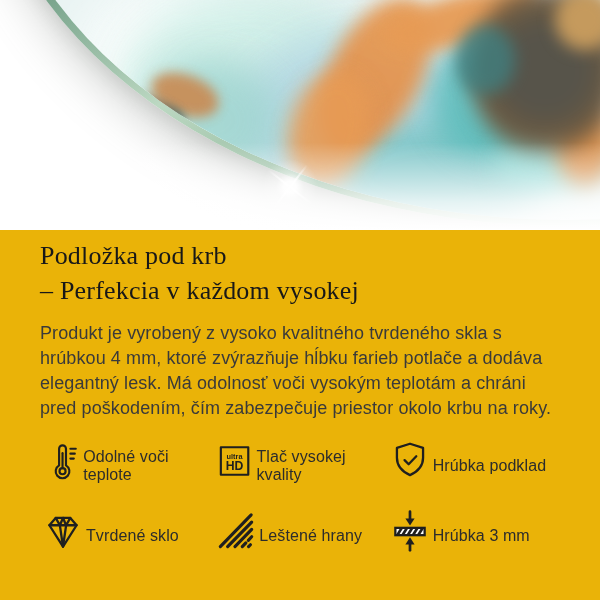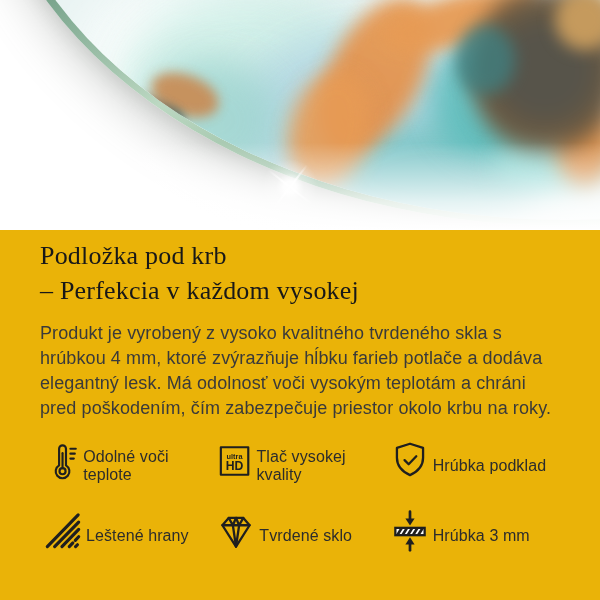--- a/index.html
+++ b/index.html
@@ -136,41 +136,41 @@
       <div class="feature">
         <svg width="46" height="46" viewBox="0 0 44 44">
           <path class="icon-stroke" d="M22 5.5 L34.5 9.5 V19 C34.5 27.2 29.3 32.3 22 35.5 C14.7 32.3 9.5 27.2 9.5 19 V9.5 Z"></path>
           <path class="icon-stroke" d="M16.8 21.2 l3.9 3.9 L28 17.5"></path>
         </svg>
         <span class="feature-label">Hrúbka podklad</span>
       </div>
 
       <div class="feature">
         <svg width="46" height="46" viewBox="0 0 44 44">
+          <g class="icon-stroke" stroke-width="2">
+            <path d="M9 16.5 L15 9.5 H29 L35 16.5 L22 37 Z"></path>
+            <path d="M9 16.5 H35"></path>
+            <path d="M15 9.5 L19 16.5 L22 9.5 L25 16.5 L29 9.5"></path>
+            <path d="M19 16.5 L22 37 L25 16.5"></path>
+          </g>
+        </svg>
+        <span class="feature-label">Tvrdené sklo</span>
+      </div>
+
+      <div class="feature">
+        <svg width="46" height="46" viewBox="0 0 44 44">
           <g stroke="#1f1f1f" stroke-width="3" fill="none" stroke-linecap="round">
             <path d="M7 37 L36.5 6.5"></path>
             <path d="M14 37 L37 13.5"></path>
             <path d="M21 37 L37 20.5"></path>
             <path d="M28 37 L37 27.5" stroke-dasharray="5 3.4"></path>
             <path d="M34 37 L37 34" stroke-dasharray="2.6 2.6"></path>
           </g>
         </svg>
         <span class="feature-label">Leštené hrany</span>
-      </div>
-
-      <div class="feature">
-        <svg width="46" height="46" viewBox="0 0 44 44">
-          <g class="icon-stroke" stroke-width="2">
-            <path d="M9 16.5 L15 9.5 H29 L35 16.5 L22 37 Z"></path>
-            <path d="M9 16.5 H35"></path>
-            <path d="M15 9.5 L19 16.5 L22 9.5 L25 16.5 L29 9.5"></path>
-            <path d="M19 16.5 L22 37 L25 16.5"></path>
-          </g>
-        </svg>
-        <span class="feature-label">Tvrdené sklo</span>
       </div>
 
       <div class="feature">
         <svg width="46" height="46" viewBox="0 0 44 44">
           <defs>
               <clipPath id="thick-bar">
                 <rect x="8" y="19" width="28" height="7"></rect>
               </clipPath>
             </defs>
           <rect x="8" y="19" width="28" height="7" fill="#ffffff" stroke="#1f1f1f" stroke-width="2.2"></rect>

